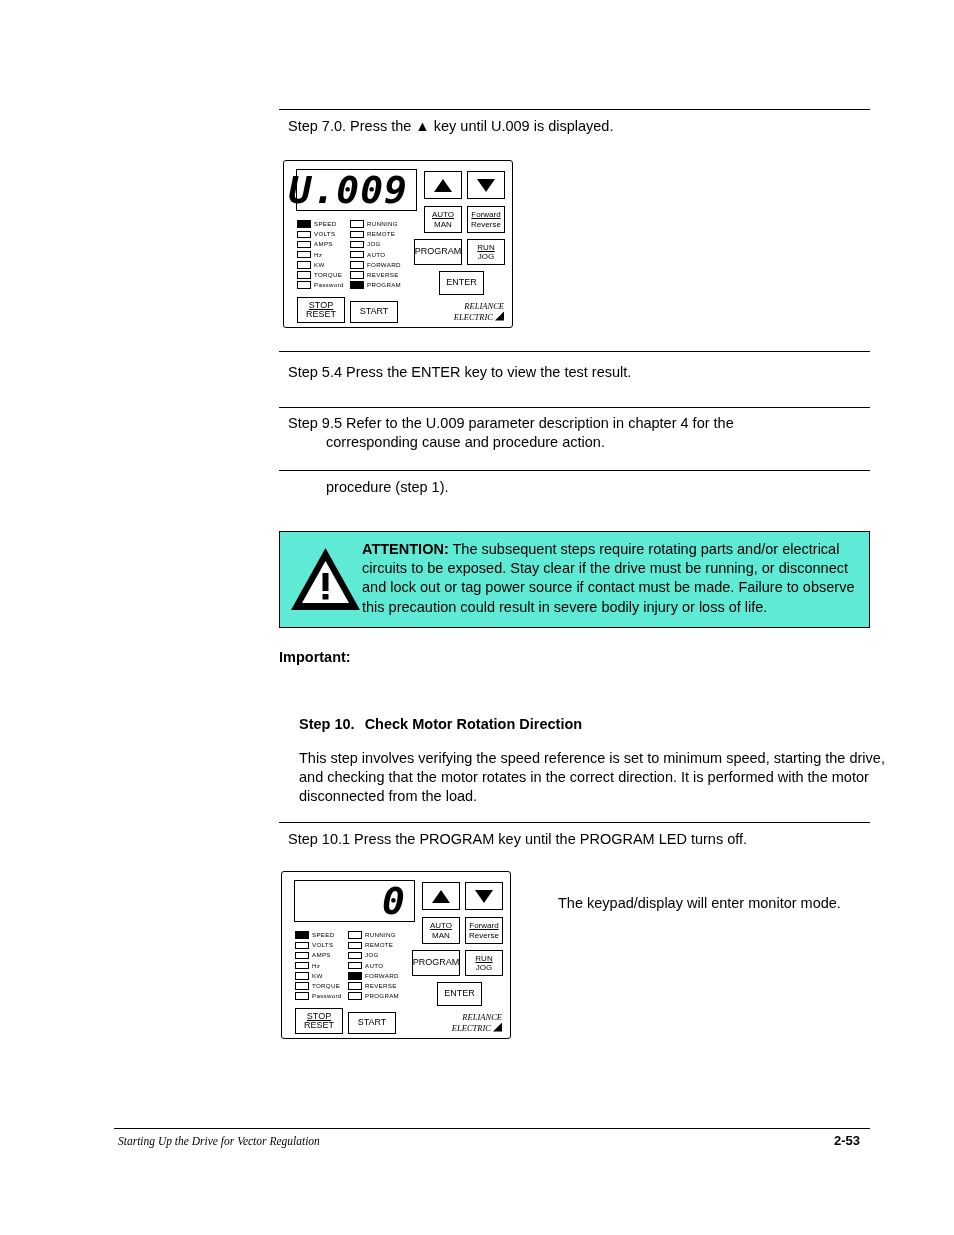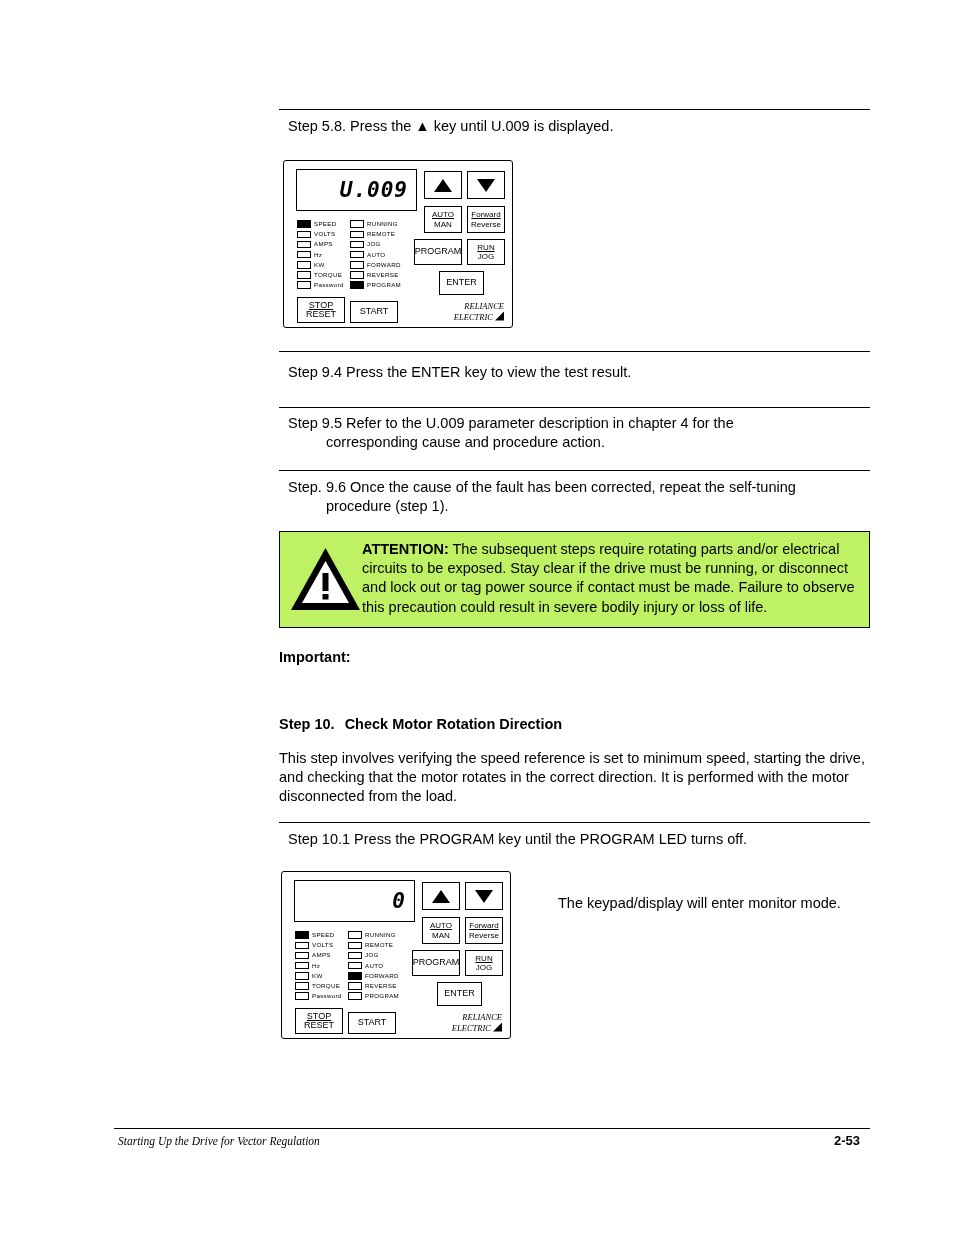--- a/index.html
+++ b/index.html
@@ -50,21 +50,21 @@
     position: absolute;
     border: 1.5px solid #000;
     background: #fff;
     display: flex;
     align-items: center;
     justify-content: flex-end;
     box-sizing: border-box;
   }
   .kp-display span {
     font-family: "DejaVu Sans Mono", monospace;
-    font-size: 21px;
+    font-size: 38px;
     letter-spacing: 1px;
     padding-right: 8px;
     font-style: italic;
     font-weight: bold;
     text-align: center;
   }
   .kp-btn {
     position: absolute;
     border: 1.2px solid #000;
     background: #fff;
@@ -148,39 +148,40 @@
     margin-left: 2px;
     vertical-align: -1px;
     clip-path: polygon(0 100%, 100% 0, 100% 100%);
   }
 
   
   .attn-box {
     position: absolute;
     border: 1.5px solid #000;
     box-sizing: border-box;
-    background: #bef264;
+    background: #5eead4;
   }
   .attn-tri {
     position: absolute;
   }
   .attn-text {
     position: absolute;
     font-size: 14.5px;
     line-height: 19.2px;
   }
   .attn-text b {
     font-weight: bold;
   }
 
   
   .para {
     position: absolute;
     font-size: 14.5px;
     line-height: 19px;
+    margin-left: 20px;
   }
   .para b { font-weight: bold; }
 
   .hang {
     position: absolute;
     font-size: 14.5px;
     line-height: 19.2px;
   }
 
   .side-note {
@@ -201,21 +202,21 @@
     font-size: 13px;
     font-weight: bold;
   }
 </style>
 </head>
 <body>
 
 <div class="page">
 
   <div class="hr" style="left:279px; top:109px; width:591px;"></div>
-  <div class="step-text" style="left:288px; top:117px; width:580px;">Step 5.8. Press the ▲ key until U.009 is displayed.</div>
+  <div class="step-text" style="left:288px; top:117px; width:580px;">Step 7.0. Press the ▲ key until U.009 is displayed.</div>
   <div class="hr" style="left:279px; top:351px; width:591px;"></div>
 
   <div class="keypad" style="left:283px; top:160px; width:228px; height:166px;">
 
     <div class="kp-display" style="left:12px; top:8px; width:121px; height:42px;">
       <span>U.009</span>
     </div>
 
     <div class="arrow-btn" style="left:140px; top:10px; width:38px; height:28px;">
       <div class="tri-up"></div>
@@ -314,31 +315,30 @@
           <span class="led-label">PROGRAM</span>
         </div>
     </div>
 
     <div class="brand" style="left:125px; top:141px; width:95px;">
       <span>RELIANCE</span><br>
       <span>ELECTRIC</span><span class="brand-mark"></span>
     </div>
   </div>
 
-  <div class="step-text" style="left:288px; top:363px; width:580px;">Step 9.4 Press the ENTER key to view the test result.</div>
+  <div class="step-text" style="left:288px; top:363px; width:580px;">Step 5.4 Press the ENTER key to view the test result.</div>
   <div class="hr" style="left:279px; top:407px; width:591px;"></div>
 
   <div class="step-text" style="left:288px; top:414px; width:580px;">
     <span>Step 9.5 Refer to the U.009 parameter description in chapter 4 for the</span>
     <span class="step-indent">corresponding cause and procedure action.</span>
   </div>
   <div class="hr" style="left:279px; top:470px; width:591px;"></div>
 
   <div class="step-text" style="left:288px; top:478px; width:580px;">
-    <span>Step. 9.6 Once the cause of the fault has been corrected, repeat the self-tuning</span>
     <span class="step-indent">procedure (step 1).</span>
   </div>
 
   <div class="attn-box" style="left:279px; top:531px; width:591px; height:97px;">
     <svg class="attn-tri" style="left:9px; top:14px;" width="73" height="67" viewBox="0 0 73 67">
       <polygon points="36.5,2 71,64 2,64" fill="#000"></polygon>
       <polygon points="36.5,15 60,57 13,57" fill="#fff"></polygon>
       <rect x="33.5" y="27" width="6" height="18" fill="#000"></rect>
       <rect x="33.5" y="48" width="6" height="5.5" fill="#000"></rect>
     </svg>

